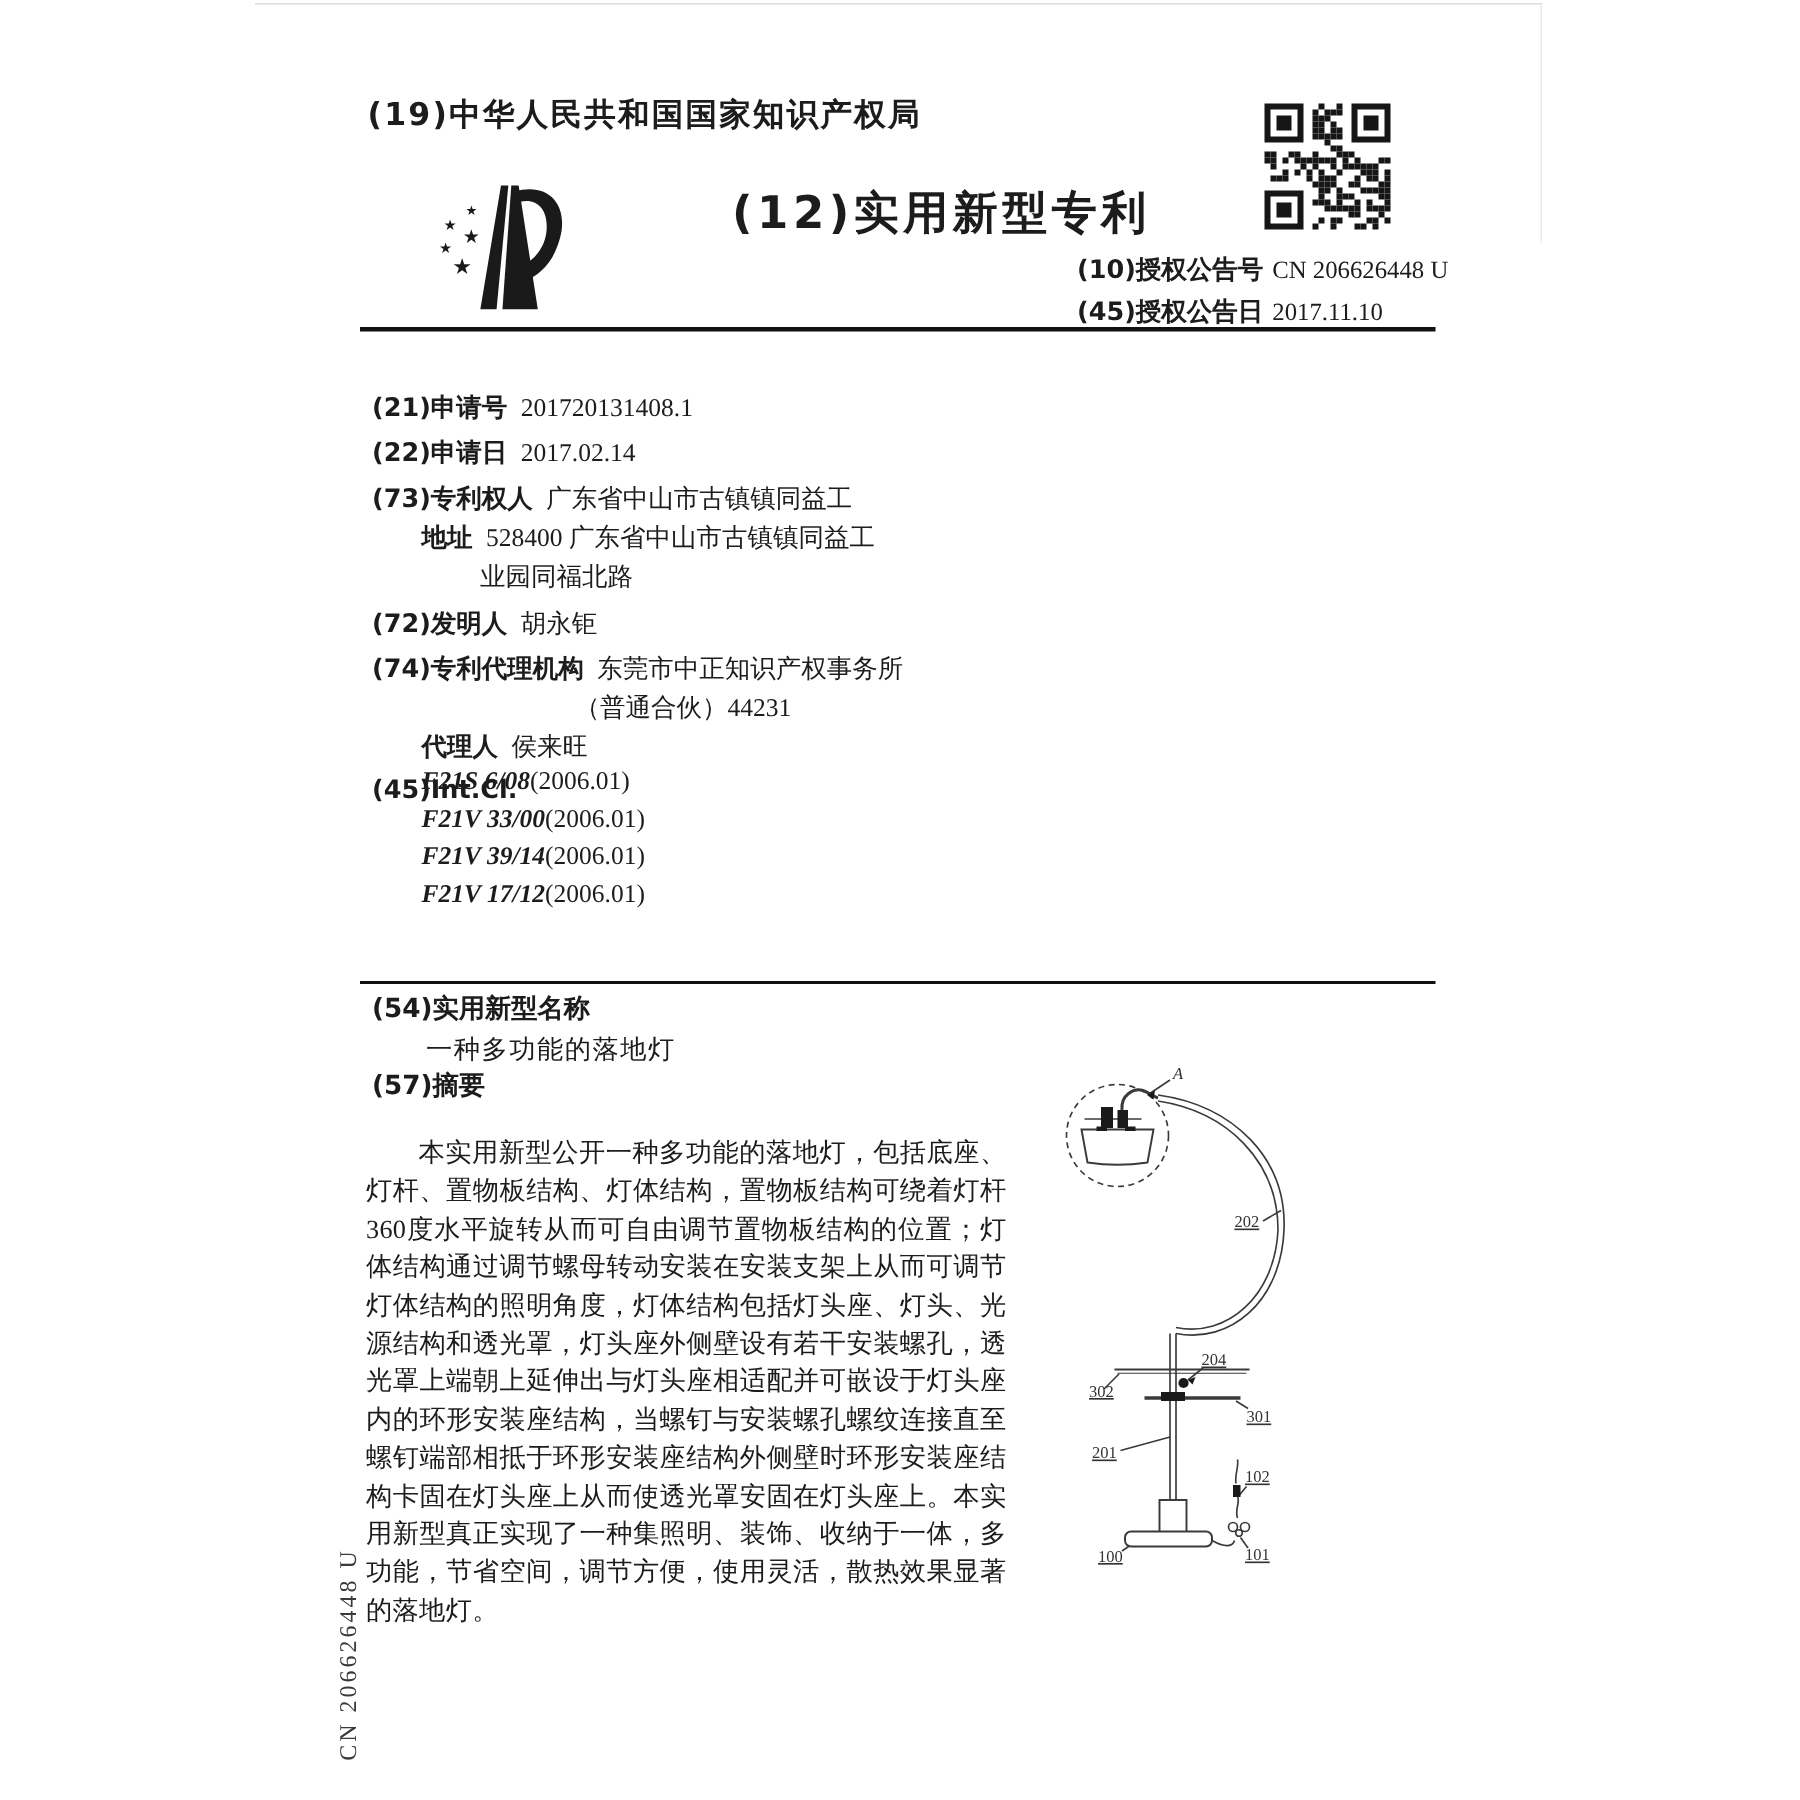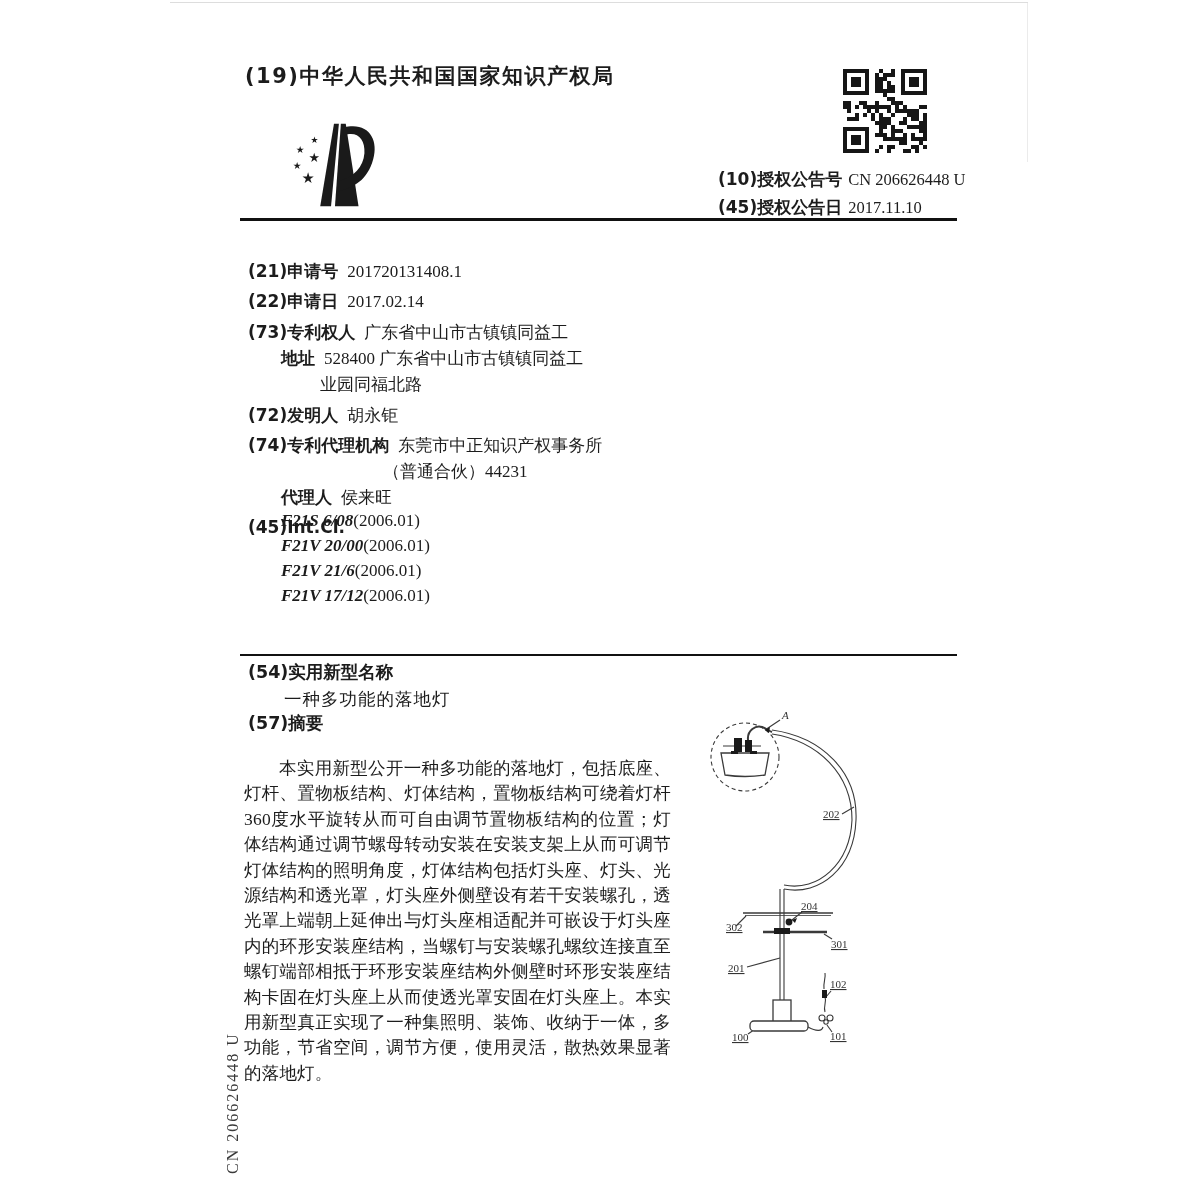--- a/index.html
+++ b/index.html
@@ -57,20 +57,21 @@
     <polygon points="66,16 71,16 63,100 52,100" fill="#1a1a1a"></polygon>
     <polygon points="73,16 78,16 91,100 67,100" fill="#1a1a1a"></polygon>
     <path d="M75,20 C100,13 112,31 106,52 C100,74 86,81 70,85 L72,74 C86,70 96,60 97,46 C98,31 89,23 76,28 Z" fill="#1a1a1a"></path>
     <text x="42" y="36" font-size="9" fill="#1a1a1a">★</text>
     <text x="27" y="46" font-size="10" fill="#1a1a1a">★</text>
     <text x="40" y="55" font-size="13" fill="#1a1a1a">★</text>
     <text x="24" y="62" font-size="10" fill="#1a1a1a">★</text>
     <text x="33" y="76" font-size="15" fill="#1a1a1a">★</text>
   </svg>
 
+  <div class="abs doc-type b">(12)实用新型专利</div>
 
   <div class="abs pubrow" style="top:168px;">
     <span class="lbl">(10)授权公告号</span><span class="val">CN 206626448 U</span>
   </div>
   <div class="abs pubrow" style="top:196px;">
     <span class="lbl">(45)授权公告日</span><span class="val">2017.11.10</span>
   </div>
 
   <div class="abs qr">
     <span id="qr-modules"><i style="left:36px;top:0px"></i><i style="left:48px;top:0px"></i><i style="left:32px;top:4px"></i><i style="left:40px;top:4px"></i><i style="left:44px;top:4px"></i><i style="left:48px;top:4px"></i><i style="left:32px;top:8px"></i><i style="left:36px;top:8px"></i><i style="left:40px;top:8px"></i><i style="left:32px;top:12px"></i><i style="left:36px;top:12px"></i><i style="left:44px;top:12px"></i><i style="left:32px;top:16px"></i><i style="left:36px;top:16px"></i><i style="left:44px;top:16px"></i><i style="left:48px;top:16px"></i><i style="left:32px;top:20px"></i><i style="left:36px;top:20px"></i><i style="left:40px;top:20px"></i><i style="left:44px;top:20px"></i><i style="left:48px;top:20px"></i><i style="left:40px;top:24px"></i><i style="left:44px;top:28px"></i><i style="left:48px;top:28px"></i><i style="left:0px;top:32px"></i><i style="left:4px;top:32px"></i><i style="left:16px;top:32px"></i><i style="left:20px;top:32px"></i><i style="left:32px;top:32px"></i><i style="left:48px;top:32px"></i><i style="left:52px;top:32px"></i><i style="left:56px;top:32px"></i><i style="left:0px;top:36px"></i><i style="left:4px;top:36px"></i><i style="left:12px;top:36px"></i><i style="left:20px;top:36px"></i><i style="left:24px;top:36px"></i><i style="left:28px;top:36px"></i><i style="left:32px;top:36px"></i><i style="left:36px;top:36px"></i><i style="left:40px;top:36px"></i><i style="left:44px;top:36px"></i><i style="left:52px;top:36px"></i><i style="left:60px;top:36px"></i><i style="left:76px;top:36px"></i><i style="left:80px;top:36px"></i><i style="left:4px;top:40px"></i><i style="left:24px;top:40px"></i><i style="left:32px;top:40px"></i><i style="left:44px;top:40px"></i><i style="left:52px;top:40px"></i><i style="left:56px;top:40px"></i><i style="left:60px;top:40px"></i><i style="left:64px;top:40px"></i><i style="left:68px;top:40px"></i><i style="left:72px;top:40px"></i><i style="left:12px;top:44px"></i><i style="left:20px;top:44px"></i><i style="left:28px;top:44px"></i><i style="left:36px;top:44px"></i><i style="left:48px;top:44px"></i><i style="left:64px;top:44px"></i><i style="left:68px;top:44px"></i><i style="left:72px;top:44px"></i><i style="left:80px;top:44px"></i><i style="left:4px;top:48px"></i><i style="left:8px;top:48px"></i><i style="left:12px;top:48px"></i><i style="left:28px;top:48px"></i><i style="left:36px;top:48px"></i><i style="left:40px;top:48px"></i><i style="left:44px;top:48px"></i><i style="left:60px;top:48px"></i><i style="left:68px;top:48px"></i><i style="left:72px;top:48px"></i><i style="left:80px;top:48px"></i><i style="left:32px;top:52px"></i><i style="left:36px;top:52px"></i><i style="left:40px;top:52px"></i><i style="left:44px;top:52px"></i><i style="left:56px;top:52px"></i><i style="left:60px;top:52px"></i><i style="left:76px;top:52px"></i><i style="left:80px;top:52px"></i><i style="left:36px;top:56px"></i><i style="left:40px;top:56px"></i><i style="left:48px;top:56px"></i><i style="left:64px;top:56px"></i><i style="left:68px;top:56px"></i><i style="left:72px;top:56px"></i><i style="left:76px;top:56px"></i><i style="left:80px;top:56px"></i><i style="left:36px;top:60px"></i><i style="left:48px;top:60px"></i><i style="left:52px;top:60px"></i><i style="left:56px;top:60px"></i><i style="left:76px;top:60px"></i><i style="left:80px;top:60px"></i><i style="left:32px;top:64px"></i><i style="left:36px;top:64px"></i><i style="left:40px;top:64px"></i><i style="left:48px;top:64px"></i><i style="left:60px;top:64px"></i><i style="left:68px;top:64px"></i><i style="left:80px;top:64px"></i><i style="left:40px;top:68px"></i><i style="left:44px;top:68px"></i><i style="left:48px;top:68px"></i><i style="left:52px;top:68px"></i><i style="left:56px;top:68px"></i><i style="left:60px;top:68px"></i><i style="left:68px;top:68px"></i><i style="left:72px;top:68px"></i><i style="left:76px;top:68px"></i><i style="left:80px;top:68px"></i><i style="left:56px;top:72px"></i><i style="left:60px;top:72px"></i><i style="left:76px;top:72px"></i><i style="left:36px;top:76px"></i><i style="left:44px;top:76px"></i><i style="left:48px;top:76px"></i><i style="left:68px;top:76px"></i><i style="left:72px;top:76px"></i><i style="left:80px;top:76px"></i><i style="left:32px;top:80px"></i><i style="left:44px;top:80px"></i><i style="left:60px;top:80px"></i><i style="left:64px;top:80px"></i><i style="left:72px;top:80px"></i></span>
@@ -108,24 +109,24 @@
   <div class="row" style="left:281px;top:454px;">
     <span class="lbl">代理人</span><span class="val">侯来旺</span>
   </div>
   <div class="row" style="left:248px;top:485px;">
     <span class="lbl">(45)Int.Cl.</span>
   </div>
   <div class="cls" style="top:511px;">
     <span class="code">F21S 6/08</span><span>(2006.01)</span>
   </div>
   <div class="cls" style="top:536px;">
-    <span class="code">F21V 20/00</span><span>(2006.01)</span>
+    <span class="code">F21V 33/00</span><span>(2006.01)</span>
   </div>
   <div class="cls" style="top:561px;">
-    <span class="code">F21V 21/6</span><span>(2006.01)</span>
+    <span class="code">F21V 39/14</span><span>(2006.01)</span>
   </div>
   <div class="cls" style="top:586px;">
     <span class="code">F21V 17/12</span><span>(2006.01)</span>
   </div>
 
 
   <div class="abs hr2"></div>
 
   <div class="abs s54 b">(54)实用新型名称</div>
   <div class="abs title-cn">一种多功能的落地灯</div>

